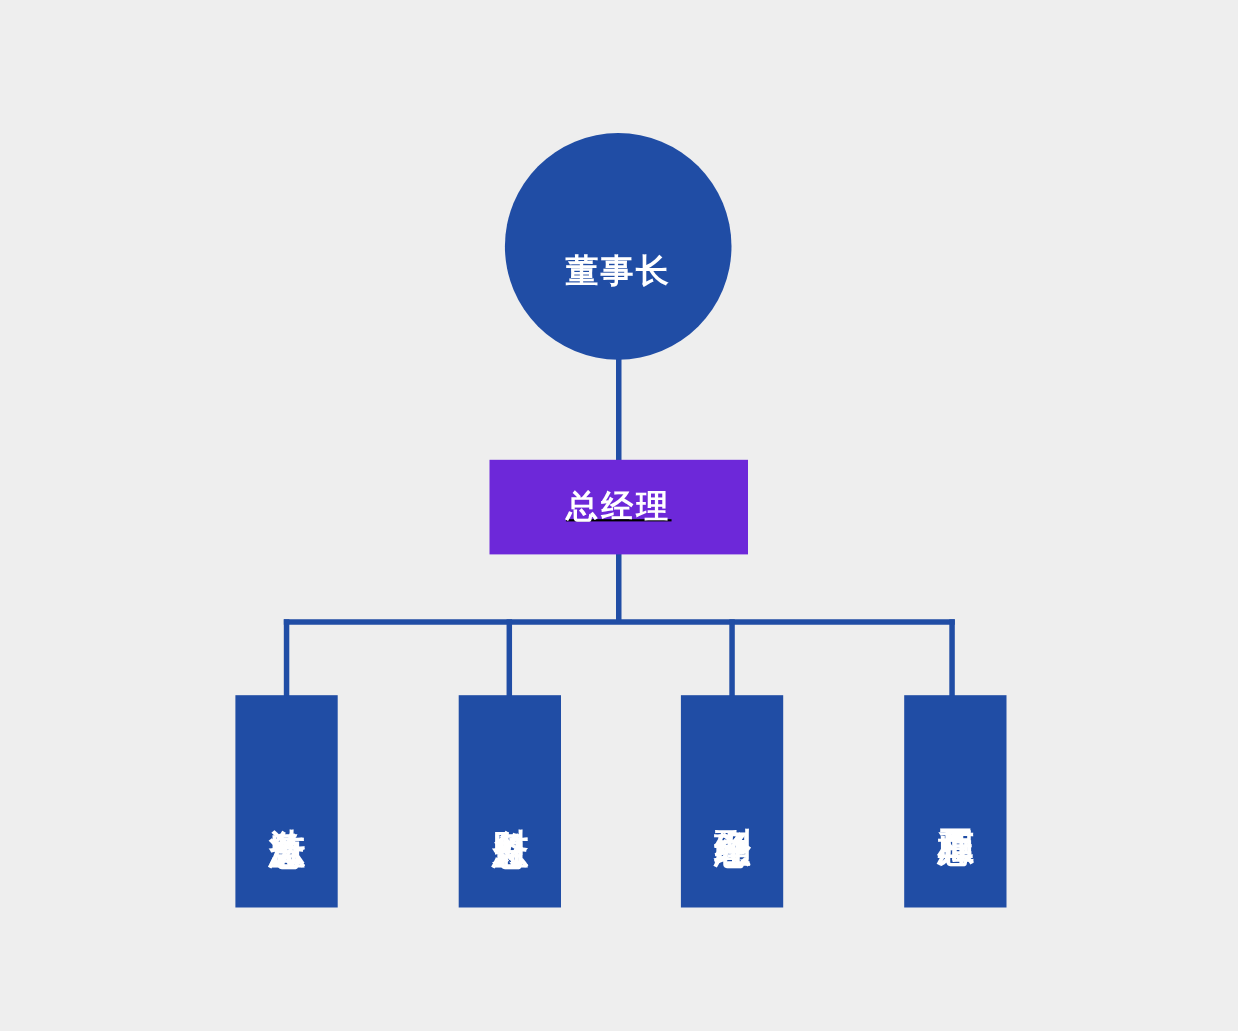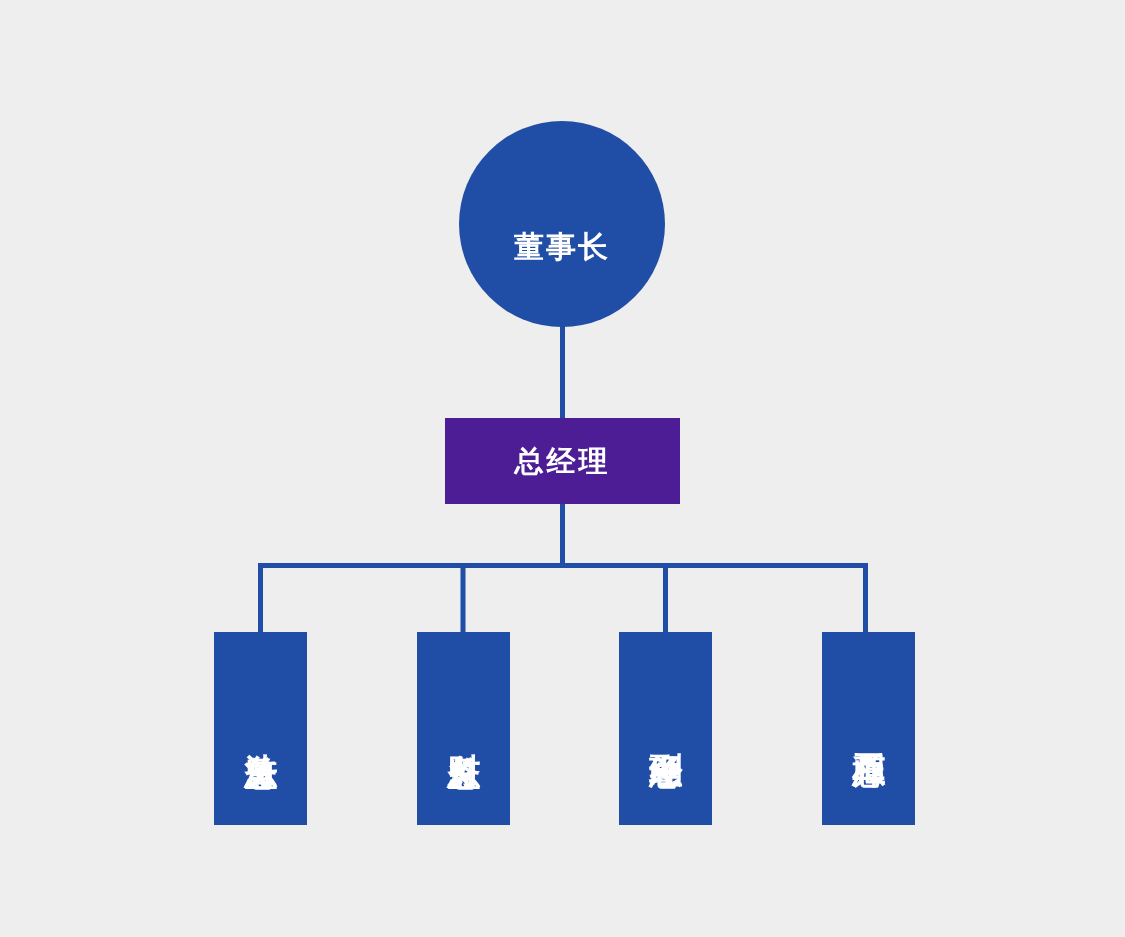--- a/index.html
+++ b/index.html
@@ -55,25 +55,26 @@
     margin-top: 46px;
   }
 
   
   .node-box-h {
     position: absolute;
     left: 445px;
     top: 418px;
     width: 235px;
     height: 86px;
-    background: #4c1d95;
+    background: #6d28d9;
     display: flex;
     align-items: center;
     justify-content: center;
     z-index: 3;
+    text-decoration: underline;
   }
   .node-box-h .node-label {
     color: #ffffff;
     font-size: 29px;
     font-weight: bold;
     letter-spacing: 3px;
     line-height: 1;
     text-align: center;
   }
 

